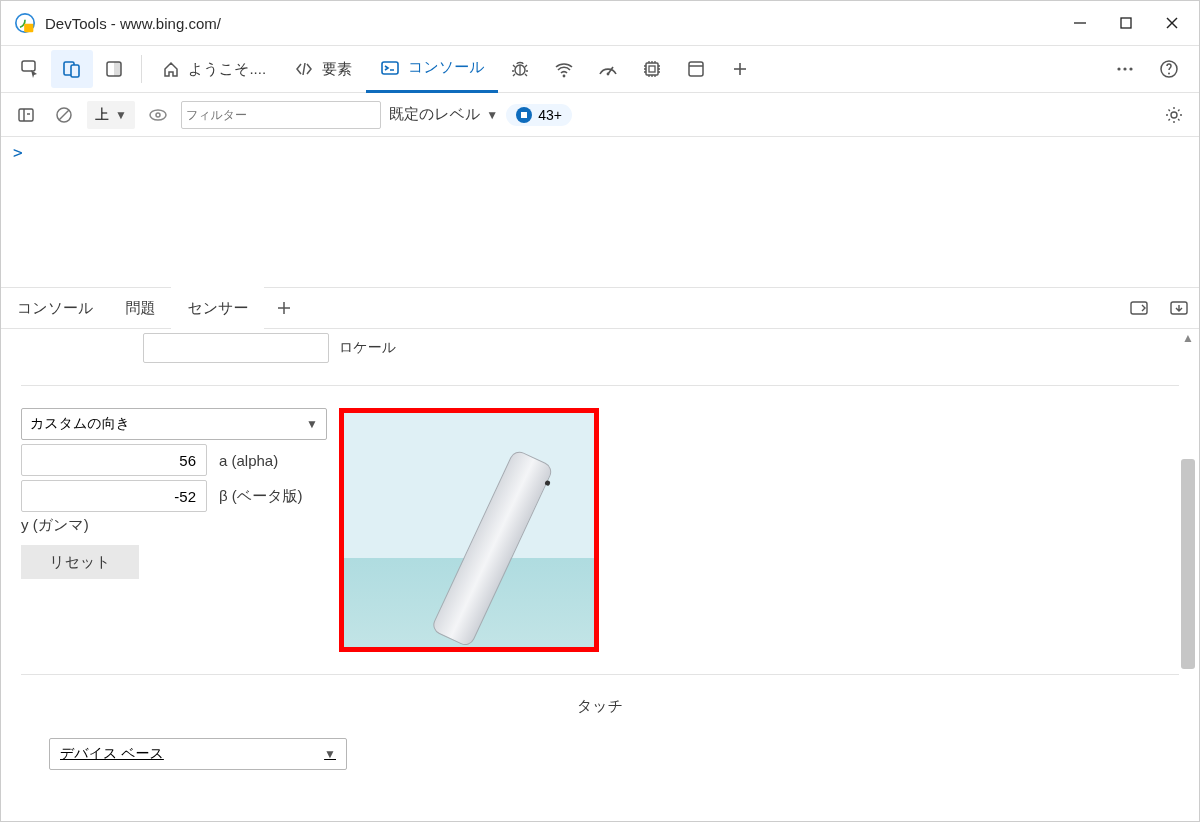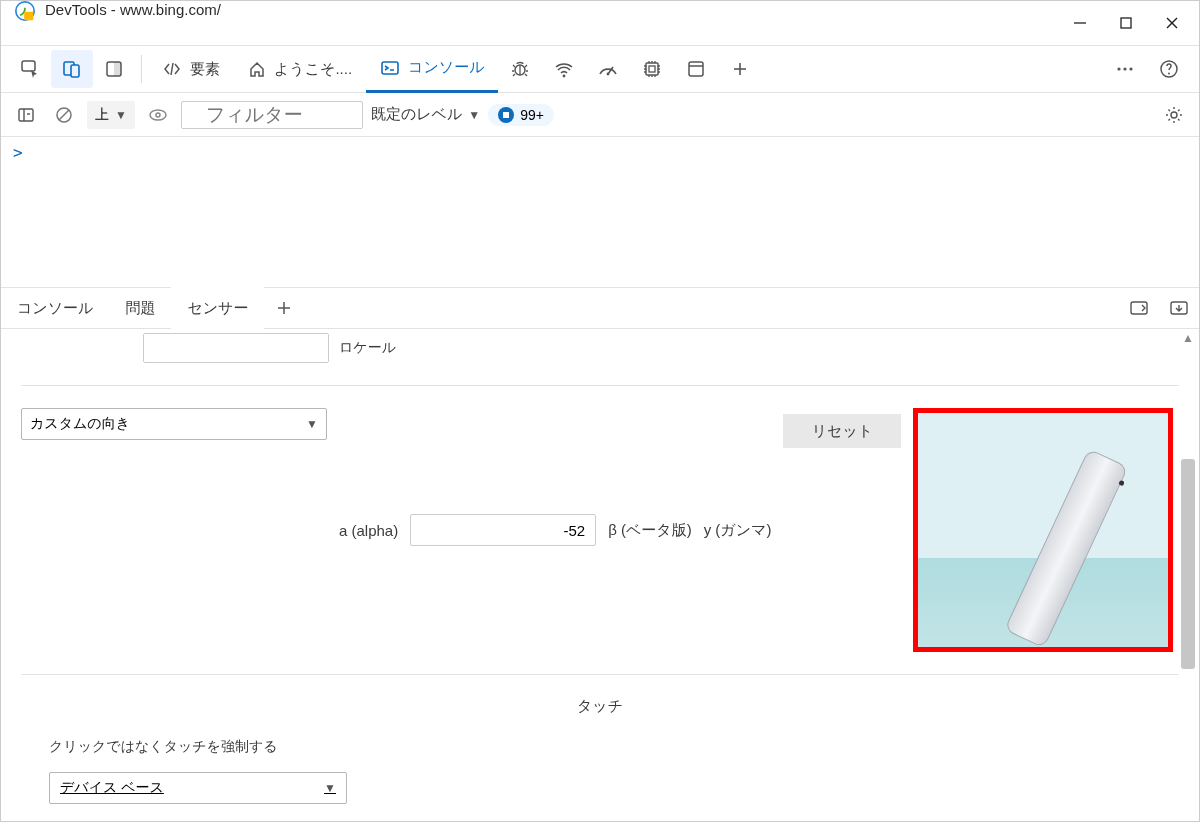--- a/index.html
+++ b/index.html
@@ -1,53 +1,53 @@
 <!DOCTYPE html>
 <html><head>
 <meta charset="utf-8">
 <style>
 * { box-sizing: border-box; margin: 0; padding: 0; font-family: "Segoe UI", "Yu Gothic UI", Meiryo, sans-serif; }
 body { width: 1200px; height: 822px; background: #fff; border: 1px solid #ccc; overflow: hidden; position: relative; }
-.titlebar { height: 44px; display: flex; padding: 0 4px 0 14px; }
+.titlebar { height: 44px; display: flex; align-items: center; padding: 0 4px 0 14px; }
 .titlebar .app-icon { width: 20px; height: 20px; margin-right: 10px; position: relative; }
 .titlebar .app-icon svg { width: 20px; height: 20px; }
 .titlebar .title { font-size: 15px; color: #2b2b2b; flex: 1; }
 .titlebar .win-btn { width: 46px; height: 44px; display: flex; align-items: center; justify-content: center; font-size: 16px; }
 .tabbar { height: 48px; border-top: 1px solid #e3e3e3; border-bottom: 1px solid #e3e3e3; display: flex; align-items: center; padding: 0 8px; gap: 0; }
 .tabbar .icon-btn { width: 42px; height: 38px; display: flex; align-items: center; justify-content: center; border-radius: 3px; }
 .tabbar .icon-btn.active { background: #eaf3ff; color: #0f6cbd; }
 .tabbar .tab { height: 48px; padding: 0 14px; display: flex; align-items: center; gap: 8px; font-size: 15px; color: #3b3b3b; position: relative; }
 .tabbar .tab.selected { border-bottom: 3px solid #0f6cbd; color: #0f6cbd; }
 .tabbar .sep { width: 1px; height: 28px; background: #ddd; margin: 0 6px; }
 .tabbar .spacer { flex: 1; }
 .toolbar2 { height: 44px; border-bottom: 1px solid #e3e3e3; display: flex; align-items: center; padding: 0 10px; gap: 8px; }
 .toolbar2 .tbtn { width: 30px; height: 30px; display: flex; align-items: center; justify-content: center; border-radius: 3px; }
 .toolbar2 .context-btn { height: 28px; padding: 0 8px; background: #f3f3f3; border-radius: 2px; display: flex; align-items: center; gap: 6px; font-size: 14px; }
-.toolbar2 input.filter { width: 182px; height: 28px; border: 1px solid #ccc; padding: 0 24px; font-size: 19px; border-radius: 2px; }
+.toolbar2 input.filter { width: 200px; height: 28px; border: 1px solid #ccc; padding: 0 4px; font-size: 12px; border-radius: 2px; }
 .toolbar2 .levels { display: flex; align-items: center; gap: 6px; font-size: 15px; color: #3b3b3b; }
 .toolbar2 .issues-pill { display: flex; align-items: center; gap: 6px; background: #eef6ff; border-radius: 14px; padding: 3px 10px; font-size: 14px; }
 .toolbar2 .issues-pill .dot { width: 16px; height: 16px; border-radius: 50%; background: #0f6cbd; display:flex; align-items:center; justify-content:center; }
 .toolbar2 .spacer { flex: 1; }
 .console-area { height: 150px; padding: 6px 12px; }
 .console-area .prompt { color: #0f6cbd; font-size: 16px; font-family: monospace; }
 .drawer-tabs { height: 42px; border-top: 1px solid #e3e3e3; border-bottom: 1px solid #e3e3e3; display: flex; align-items: center; }
 .drawer-tabs .dtab { padding: 0 16px; height: 42px; display: flex; align-items: center; font-size: 15px; color: #3b3b3b; }
 .drawer-tabs .dtab.selected { background: #fff; box-shadow: inset 0 -1px 0 #fff, 0 -1px 0 #e3e3e3 inset; }
 .drawer-tabs .spacer { flex: 1; }
 .drawer-tabs .dicon { width: 40px; height: 42px; display:flex; align-items:center; justify-content:center; }
 .drawer-body { position: relative; height: calc(822px - 44px - 48px - 44px - 150px - 42px); overflow: hidden; }
 .drawer-content { padding: 4px 20px 20px 20px; }
 .locale-row { display: flex; align-items: center; gap: 10px; }
 .locale-row input { width: 186px; height: 30px; border: 1px solid #ccc; border-radius: 2px; margin-left: 122px; }
 .locale-row .lbl { font-size: 14px; color: #3b3b3b; }
 .hr { height: 1px; background: #e3e3e3; margin: 22px 0; }
 .orientation-block { display: flex; }
 .orientation-left { display: flex; gap: 0; }
 .orientation-label { width: 120px; font-size: 15px; color: #3b3b3b; margin-top: 6px; }
-.orientation-inputs { display: flex; gap: 12px; }
+.orientation-inputs { display: flex; flex-direction: column; gap: 4px; }
 .orientation-inputs select, .orientation-inputs .sel { width: 306px; height: 32px; border: 1px solid #b6b6b6; border-radius: 2px; font-size: 14px; padding: 0 8px; display: flex; align-items: center; justify-content: space-between; background: #fff; }
 .orientation-inputs .num-row { display: flex; align-items: center; gap: 12px; }
 .orientation-inputs input[type=text] { width: 186px; height: 32px; border: 1px solid #ccc; border-radius: 2px; text-align: right; padding: 0 10px; font-size: 15px; }
 .orientation-inputs .num-label { font-size: 15px; color: #3b3b3b; }
 .reset-btn { width: 118px; height: 34px; background: #e8e8e8; border: none; font-size: 15px; color: #3b3b3b; margin-top: 6px; }
 .orientation-preview { width: 260px; height: 244px; border: 5px solid #ff0000; margin-left: 12px; position: relative; background: linear-gradient(#dff0f5 0%, #dff0f5 62%, #afdce0 62%, #c2e4e6 100%); }
 .phone { position: absolute; left: 84px; top: 26px; width: 44px; height: 200px; transform: rotate(25deg); transform-origin: bottom center; }
 .phone .body { width: 100%; height: 100%; border-radius: 10px; background: linear-gradient(90deg,#d8dbe0,#f4f5f7,#cfd2d8); border: 1px solid #a7aab0; position: relative; }
 .phone .body::before { content: ""; position: absolute; right: -4px; top: 14px; width: 5px; height: 5px; background: #333; border-radius: 50%; }
 .touch-section { margin-top: 21px; }
@@ -105,33 +105,33 @@
     </div>
   <div class="icon-btn">
       <svg width="20" height="20">
         <rect x="3" y="3" width="14" height="14" rx="2" fill="none" stroke="#555" stroke-width="1.5"></rect>
         <rect x="10" y="3" width="7" height="14" fill="#555" opacity="0.2"></rect>
       </svg>
     </div>
   <div class="sep"></div>
   <div class="tab">
     <span>
+        <svg width="18" height="18">
+          <path d="M3 9l6-6 6 6v7h-4v-4h-4v4H3z" fill="none" stroke="#555" stroke-width="1.5"></path>
+        </svg>
+      </span>
+    <span>ようこそ....</span>
+  </div>
+  <div class="tab">
+    <span>
         <svg width="20" height="18">
           <path d="M7 4l-4 5 4 5M13 4l4 5-4 5M11 3l-2 12" fill="none" stroke="#555" stroke-width="1.5"></path>
         </svg>
       </span>
     <span>要素</span>
-  </div>
-  <div class="tab">
-    <span>
-        <svg width="18" height="18">
-          <path d="M3 9l6-6 6 6v7h-4v-4h-4v4H3z" fill="none" stroke="#555" stroke-width="1.5"></path>
-        </svg>
-      </span>
-    <span>ようこそ....</span>
   </div>
   <div class="tab selected">
     <span>
         <svg width="20" height="18">
           <rect x="2" y="3" width="16" height="12" rx="2" fill="none" stroke="#0f6cbd" stroke-width="1.6"></rect>
           <path d="M5 7l3 2-3 2M10 11h4" stroke="#0f6cbd" stroke-width="1.6" fill="none"></path>
         </svg>
       </span>
     <span>コンソール</span>
   </div>
@@ -219,21 +219,21 @@
   <div class="levels">
     <span>既定のレベル</span>
     <span class="caret-down">▼</span>
   </div>
   <div class="issues-pill">
     <span class="dot">
         <svg width="10" height="10">
           <rect x="2" y="2" width="6" height="6" fill="#fff"></rect>
         </svg>
       </span>
-    <span>99+</span>
+    <span>43+</span>
   </div>
   <div class="spacer"></div>
   <div class="tbtn">
       <svg width="20" height="20">
         <circle cx="10" cy="10" r="3" fill="none" stroke="#555" stroke-width="1.4"></circle>
         <path d="M10 2v2M10 16v2M2 10h2M16 10h2M4.5 4.5l1.4 1.4M14.1 14.1l1.4 1.4M4.5 15.5l1.4-1.4M14.1 5.9l1.4-1.4" stroke="#555" stroke-width="1.4"></path>
       </svg>
     </div>
 </div>
 
@@ -281,20 +281,21 @@
     <div class="hr"></div>
 
     <div class="orientation-block">
       <div class="orientation-left">
         <div class="orientation-inputs">
           <div class="sel">
             <span>カスタムの向き</span>
             <span class="caret-down">▼</span>
           </div>
           <div class="num-row">
+            <input type="text" value="56" style="">
             <span class="num-label">a (alpha)</span>
           </div>
           <div class="num-row">
             <input type="text" value="-52" style="">
             <span class="num-label">β (ベータ版)</span>
           </div>
           <div class="num-row">
             <span class="num-label">y (ガンマ)</span>
           </div>
           <button class="reset-btn"><span>リセット</span></button>
@@ -304,21 +305,20 @@
         <div class="phone">
             <div class="body"></div>
           </div>
       </div>
     </div>
 
     <div class="hr"></div>
 
     <div class="touch-section">
       <div class="touch-title">タッチ</div>
-      <div class="force-touch">クリックではなくタッチを強制する</div>
       <div class="device-sel">
         <span>デバイス ベース</span>
         <span class="caret-down">▼</span>
       </div>
     </div>
   </div>
 
   <div class="scrollbar">
     <div class="up">▲</div>
     <div class="thumb"></div>

